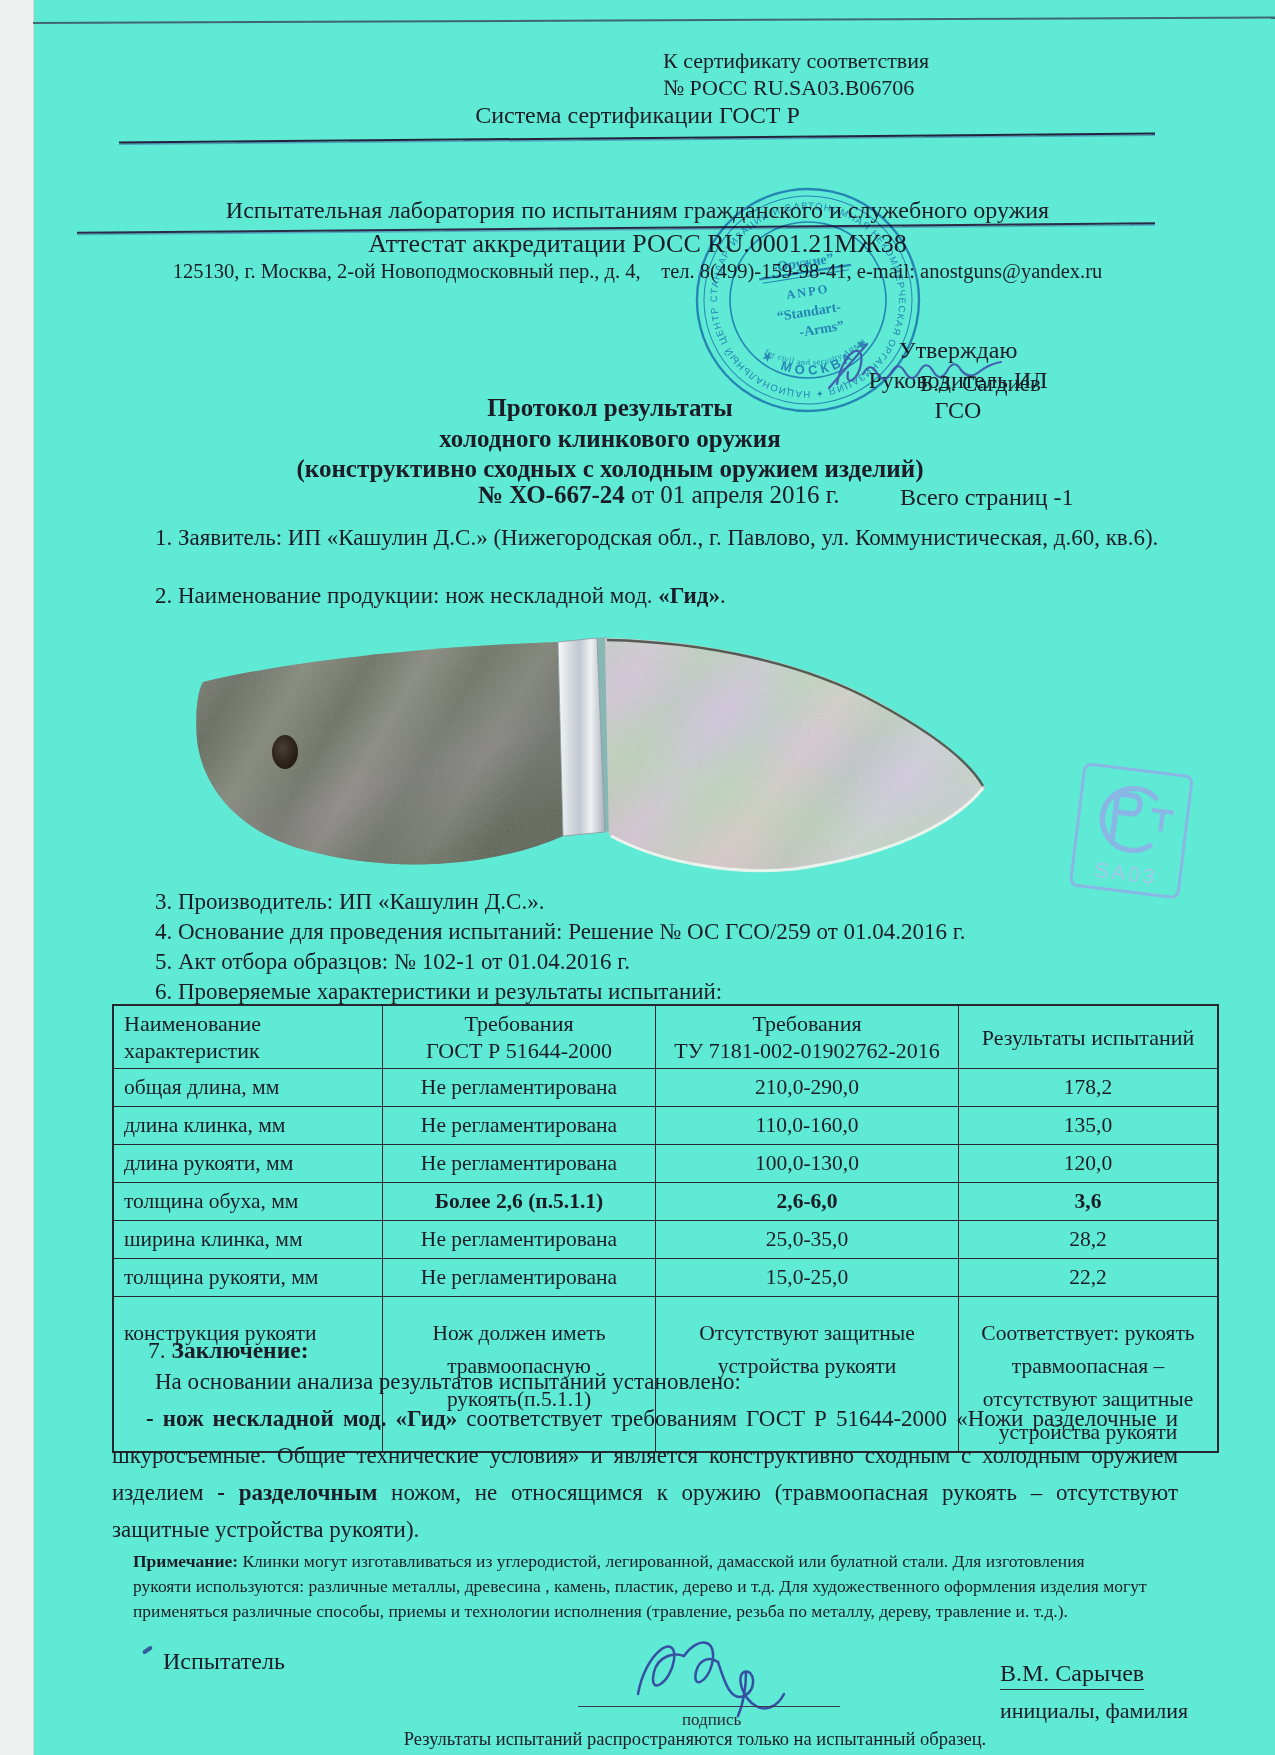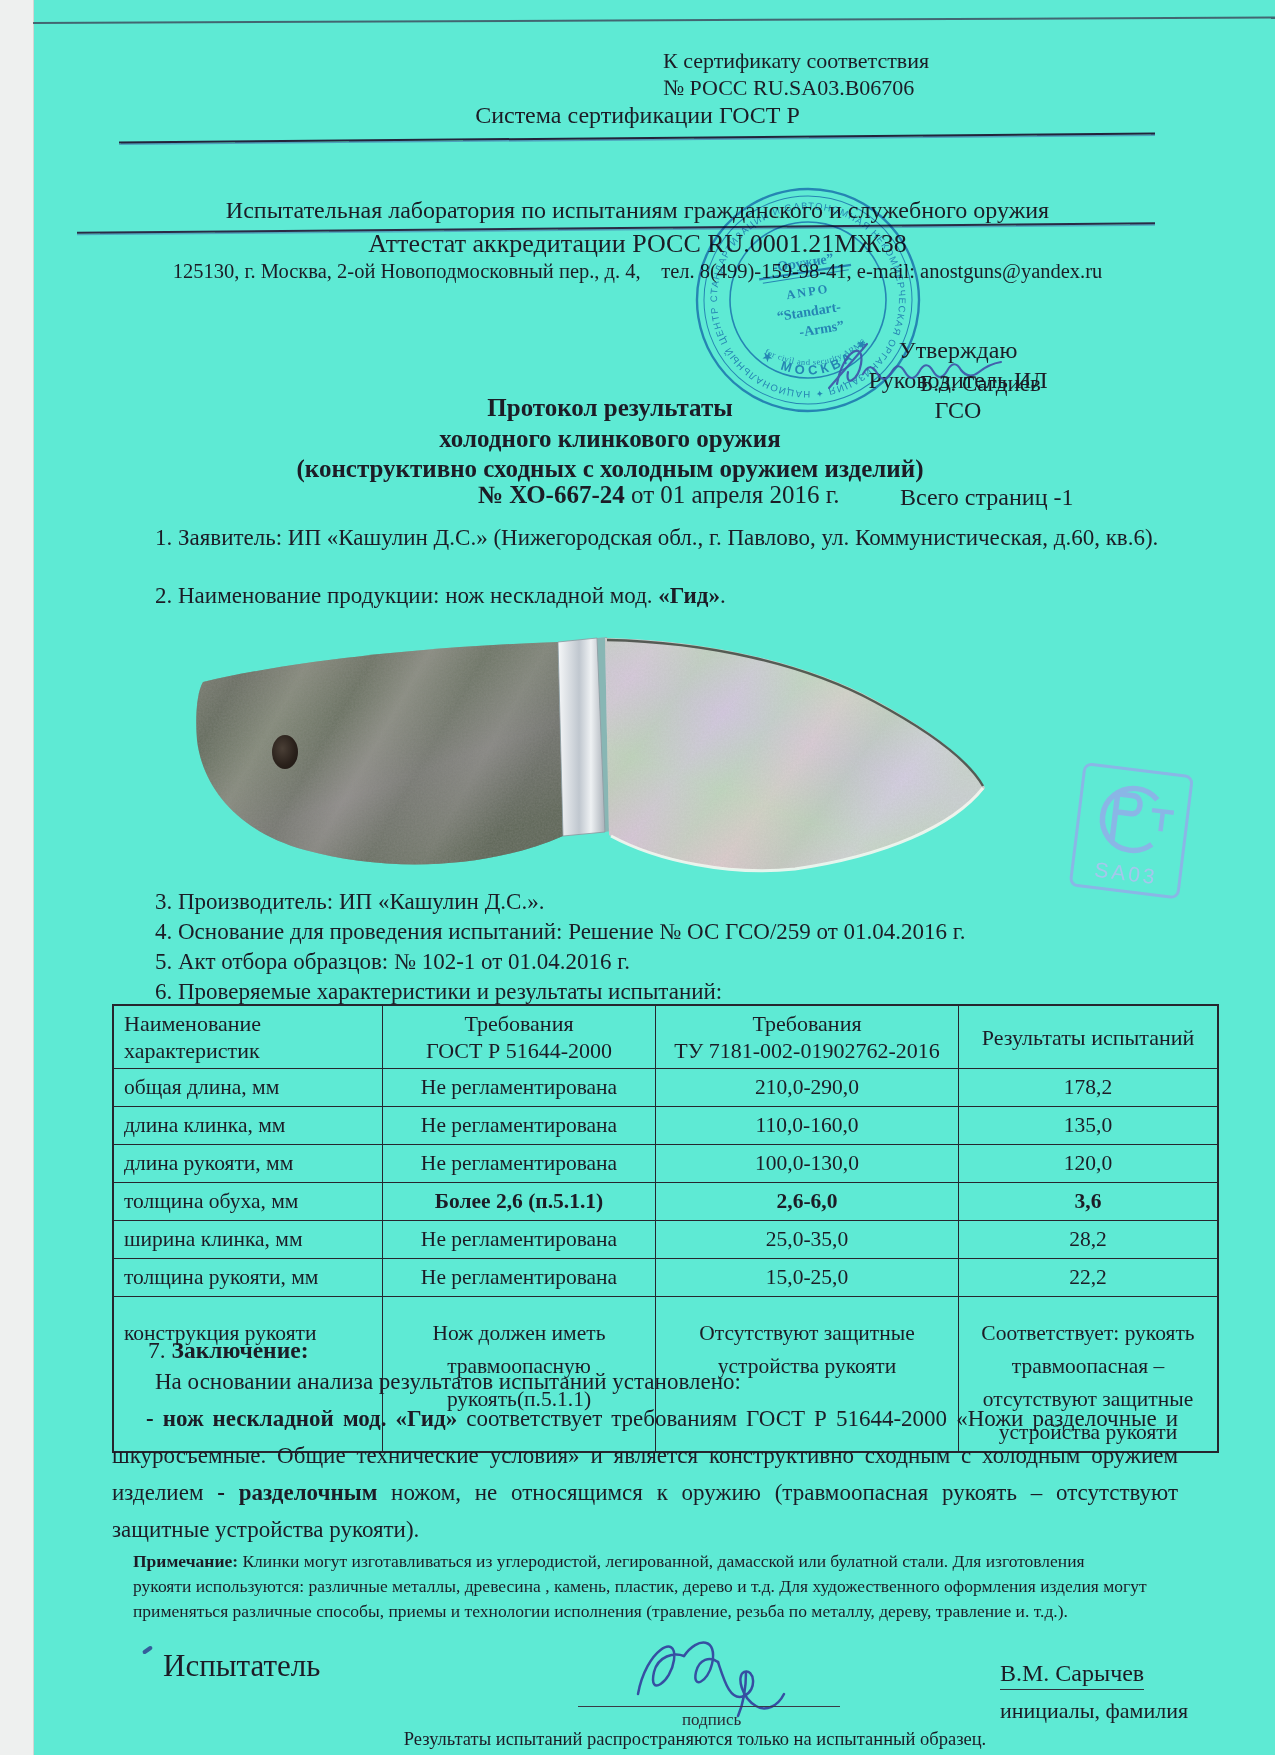--- a/index.html
+++ b/index.html
@@ -53,21 +53,21 @@
   tr.boldrow td.cval{font-weight:bold;}
   tr.lastrow td{vertical-align:top;line-height:33px;padding-top:20px;}
   tr.lastrow td.cval{text-align:center;}
   
   .concl-h{left:148px;top:1337px;font-size:23.5px;}
   .concl-intro{left:155px;top:1369px;font-size:23px;}
   .concl-p{left:112px;top:1400px;width:1066px;font-size:23px;line-height:37px;text-align:justify;text-indent:34px;}
   
   .note{left:133px;top:1549px;width:1014px;font-size:17.5px;line-height:25px;}
   
-  .tester{left:163px;top:1648px;font-size:31px;}
+  .tester{left:163px;top:1648px;font-size:24px;}
   .sigline{left:578px;top:1706px;width:262px;height:0;border-top:1.6px solid #3a3a46;}
   .sigcap{left:682px;top:1710px;font-size:17px;color:#2a2a34;}
   .tname{left:1000px;top:1660px;font-size:24px;border-bottom:1.6px solid #30303c;padding-bottom:2px;}
   .tnamecap{left:1000px;top:1698px;font-size:22px;}
   .footer{left:120px;top:1729px;width:1150px;font-size:18.5px;text-align:center;}
   .penmark{left:142px;top:1648px;width:11px;height:4px;background:#2b3a8c;transform:rotate(-35deg);border-radius:2px;opacity:.8;}
   
   .stamp{left:688px;top:180px;mix-blend-mode:multiply;opacity:.88;}
   .sig1{left:815px;top:336px;}
   .sig2{left:596px;top:1628px;}

